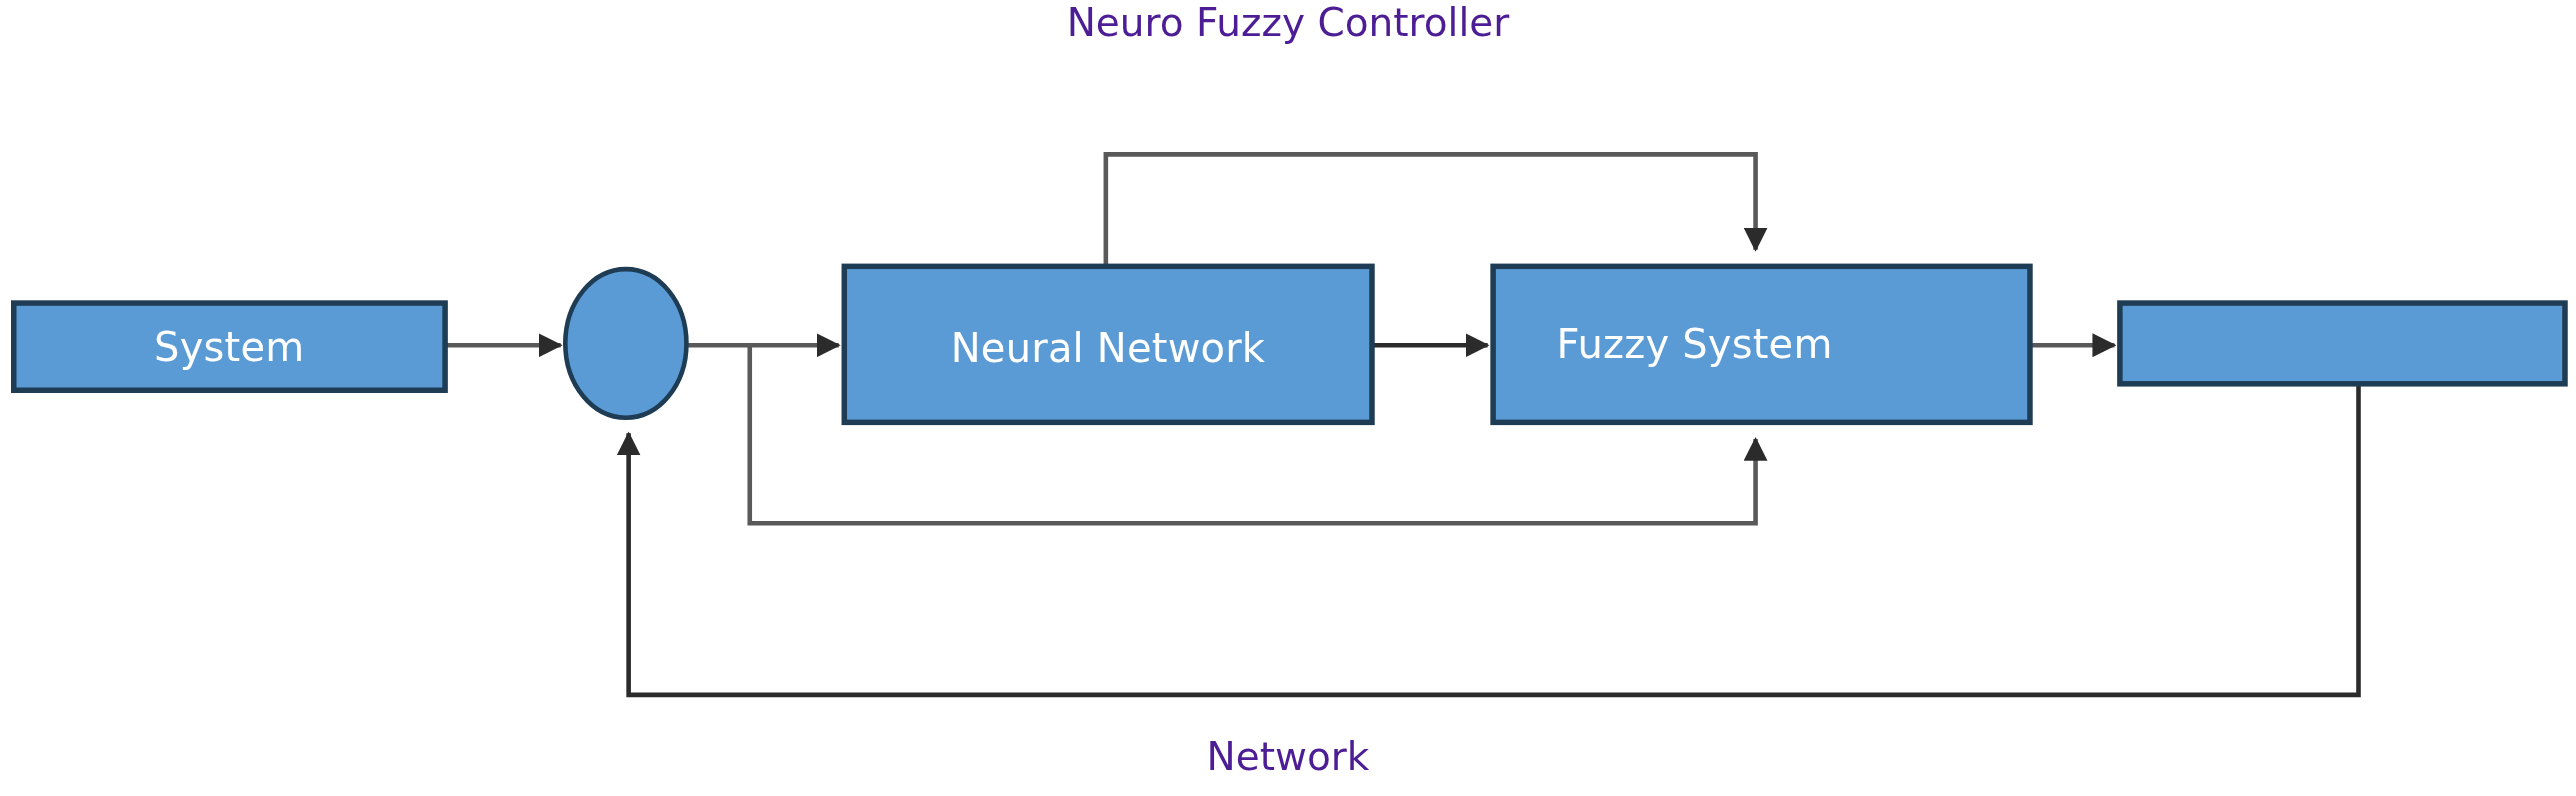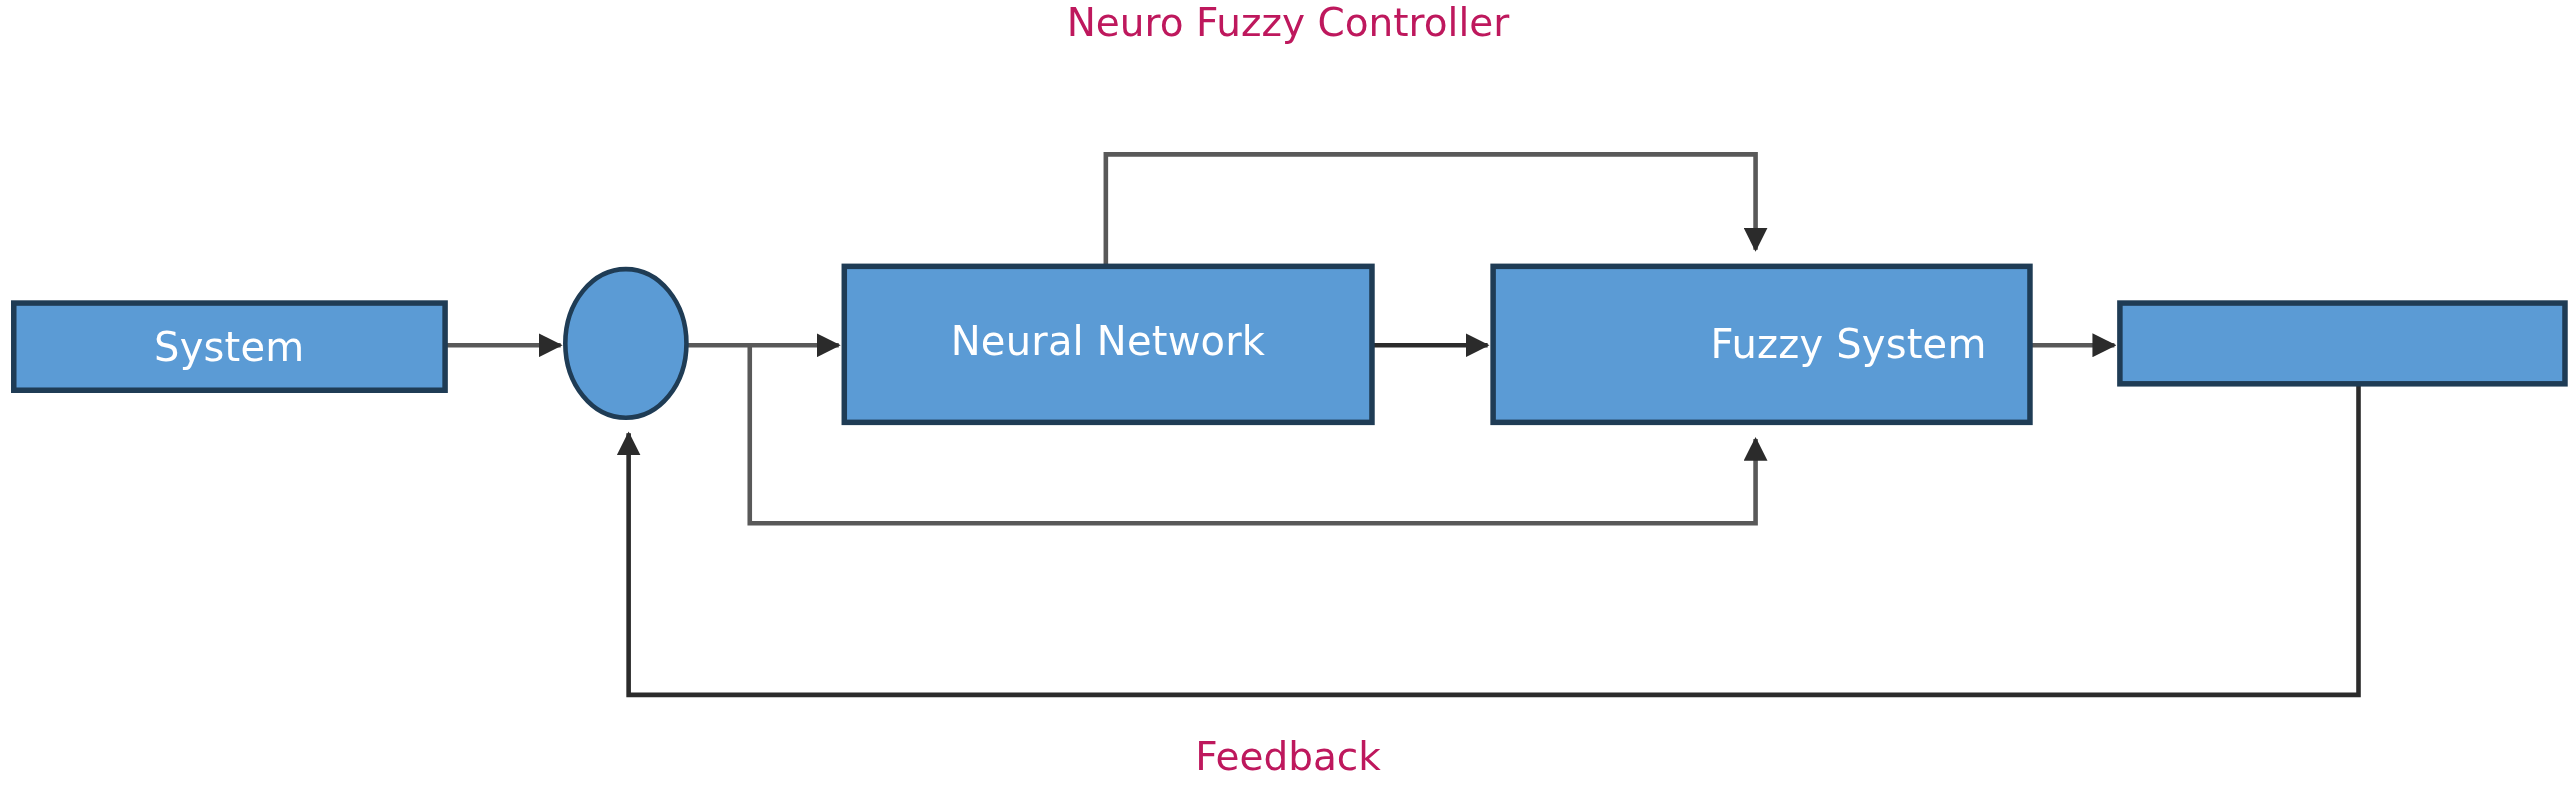--- a/index.html
+++ b/index.html
@@ -31,21 +31,21 @@
     justify-content: center;
     color: #ffffff;
     font-size: 40px;
     font-family: "DejaVu Sans", sans-serif;
     letter-spacing: 0.2px;
     white-space: nowrap;
     pointer-events: none;
   }
   .caption {
     position: absolute;
-    color: #be185d;
+    color: #4c1d95;
     font-size: 39px;
     font-family: "DejaVu Sans", sans-serif;
     white-space: nowrap;
     text-align: center;
   }
   #title-caption {
     left: 0;
     right: 0;
     top: 0px;
     width: 2576px;
@@ -110,21 +110,21 @@
 
     <rect x="2310" y="330" width="485" height="88" fill="#5b9bd5" stroke="#1f3c55" stroke-width="6"></rect>
   </svg>
 
   <div class="caption" id="title-caption">Neuro Fuzzy Controller</div>
 
   <div class="node-label" style="left:13.8px; top:303px; width:431px; height:87px;">System</div>
 
   <div class="node-label" style="left:565px; top:269px; width:121px; height:149px;"></div>
 
-  <div class="node-label" style="left:844px; top:263px; width:528px; height:156px;">Neural Network</div>
+  <div class="node-label" style="left:844px; top:270px; width:528px; height:156px;">Neural Network</div>
 
-  <div class="node-label" style="left:1580px; top:266px; width:537px; height:156px;">Fuzzy System</div>
+  <div class="node-label" style="left:1426px; top:266px; width:537px; height:156px;">Fuzzy System</div>
 
 
-  <div class="caption" id="feedback-caption">Feedback</div>
+  <div class="caption" id="feedback-caption">Network</div>
 
 </div>
 
 
 </body></html>

